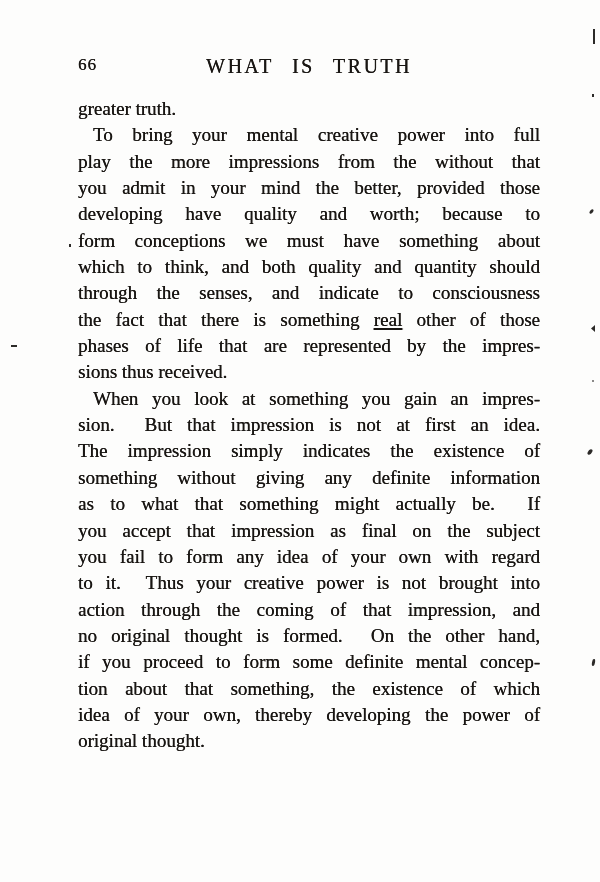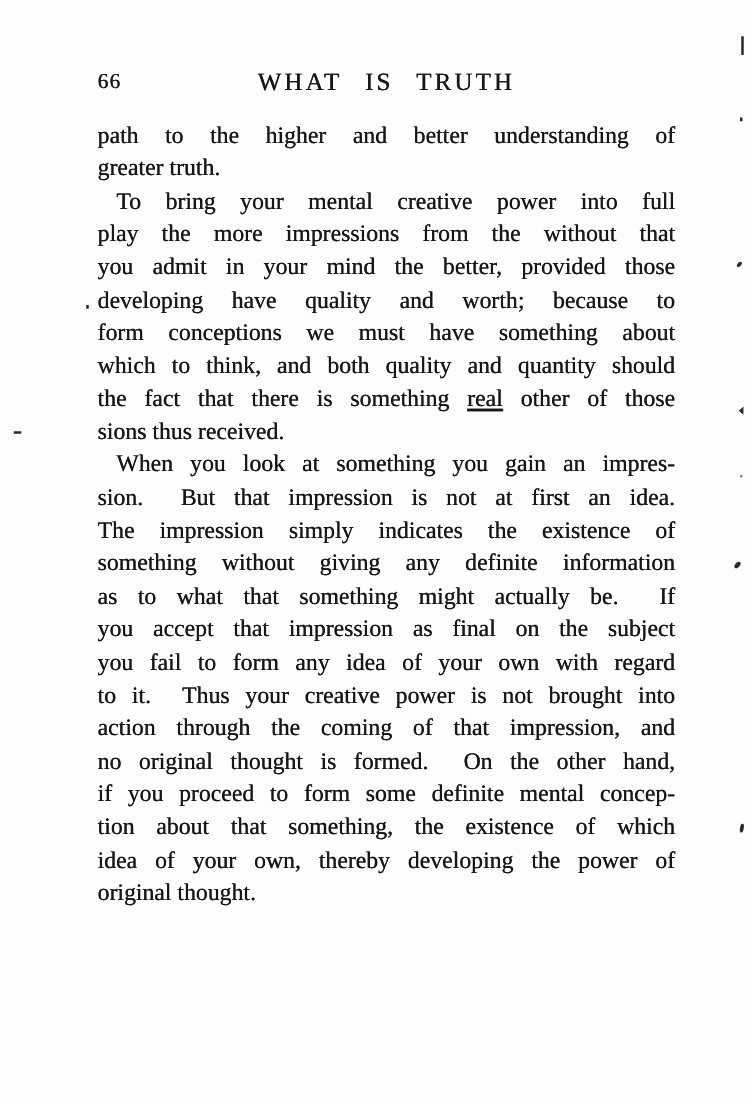--- a/index.html
+++ b/index.html
@@ -83,31 +83,32 @@
 </style>
 </head>
 <body>
 
 <header class="page-header">
   <span class="page-number">66</span>
   <span class="running-title">WHAT IS TRUTH</span>
 </header>
 
 <main class="body-text">
-  <div class="line">path to the higher and better understanding of</div>
   <div class="line last">greater truth.</div>
   <div class="line indent">To bring your mental creative power into full</div>
   <div class="line">play the more impressions from the without that</div>
   <div class="line">you admit in your mind the better, provided those</div>
   <div class="line">developing have quality and worth; because to</div>
   <div class="line">form conceptions we must have something about</div>
   <div class="line">which to think, and both quality and quantity should</div>
+  <div class="line">through the senses, and indicate to consciousness</div>
   <div class="line">
     <span>the fact that there is something </span><span class="u">real</span><span> other of those</span>
   </div>
+  <div class="line">phases of life that are represented by the impres-</div>
   <div class="line last">sions thus received.</div>
   <div class="line indent">When you look at something you gain an impres-</div>
   <div class="line">sion.&nbsp; But that impression is not at first an idea.</div>
   <div class="line">The impression simply indicates the existence of</div>
   <div class="line">something without giving any definite information</div>
   <div class="line">as to what that something might actually be.&nbsp; If</div>
   <div class="line">you accept that impression as final on the subject</div>
   <div class="line">you fail to form any idea of your own with regard</div>
   <div class="line">to it.&nbsp; Thus your creative power is not brought into</div>
   <div class="line">action through the coming of that impression, and</div>

